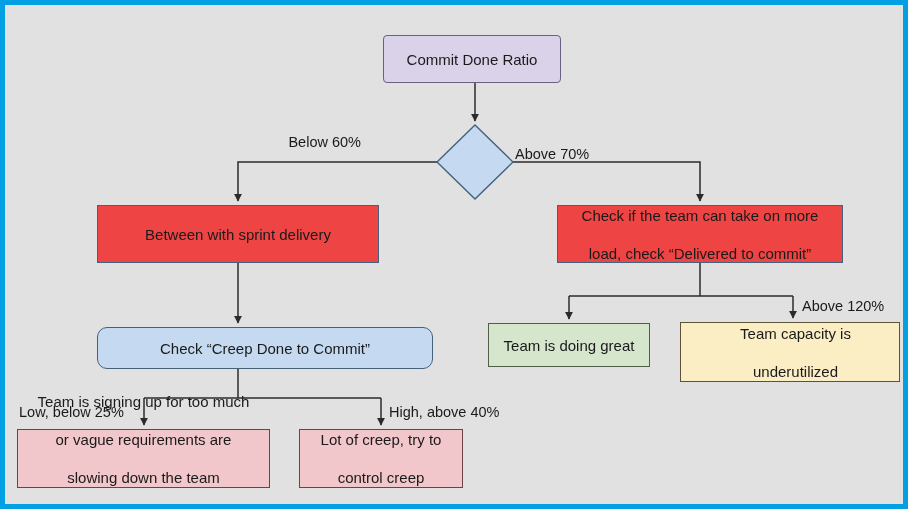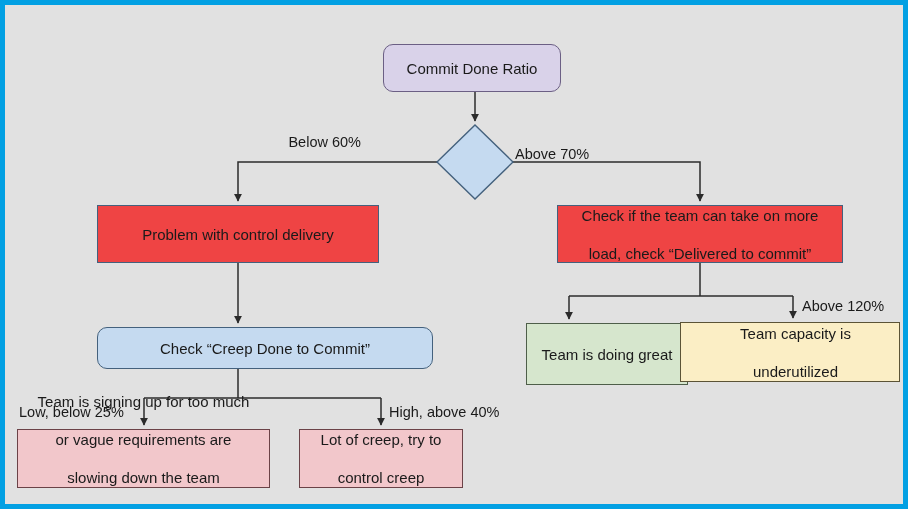--- a/index.html
+++ b/index.html
@@ -31,21 +31,21 @@
     align-items: center;
     justify-content: center;
     text-align: center;
     font-size: 15px;
     line-height: 19px;
     color: #1a1a1a;
     border: 1.4px solid #5e5e6e;
     z-index: 3;
   }
   .node span { display: block; padding: 0 6px; }
-  .node-purple { background: #d9d2e9; border-color: #6b5f84; border-radius: 10px; margin-top: 9px; }
+  .node-purple { background: #d9d2e9; border-color: #6b5f84; border-radius: 4px; }
   .node-blue   { background: #ef4444; border-color: #44617d; }
   .node-blue-round { background: #c5daf0; border-color: #44617d; border-radius: 10px; }
   .node-green  { background: #d6e6cd; border-color: #4e5e49; }
   .node-yellow { background: #fbeec5; border-color: #5b5336; }
   .node-pink   { background: #f2c7cb; border-color: #6b4247; }
   .edge-label {
     position: absolute;
     font-size: 14.5px;
     line-height: 17px;
     color: #1a1a1a;
@@ -88,35 +88,35 @@
 
       <polygon points="470,120 508,157 470,194 432,157" fill="#c5daf0" stroke="#44617d" stroke-width="1.4"></polygon>
     </g>
   </svg>
 
   <div class="node node-purple" style="left:378px; top:30px; width:178px; height:48px;">
     <span>Commit Done Ratio</span>
   </div>
 
   <div class="node node-blue" style="left:92px; top:200px; width:282px; height:58px;">
-    <span>Problem with control delivery</span>
+    <span>Between with sprint delivery</span>
   </div>
 
   <div class="node node-blue" style="left:552px; top:200px; width:286px; height:58px;">
     <span>
       <span>Check if the team can take on more</span><br>
       <span>load, check “Delivered to commit”</span>
     </span>
   </div>
 
   <div class="node node-blue-round" style="left:92px; top:322px; width:336px; height:42px;">
     <span>Check “Creep Done to Commit”</span>
   </div>
 
-  <div class="node node-green" style="left:483px; top:318px; width:162px; height:62px;margin-left:38px;">
+  <div class="node node-green" style="left:483px; top:318px; width:162px; height:44px;">
     <span>Team is doing great</span>
   </div>
 
   <div class="node node-yellow" style="left:675px; top:317px; width:220px; height:60px;padding-left:11px;">
     <span>
       <span>Team capacity is</span><br>
       <span>underutilized</span>
     </span>
   </div>
 

